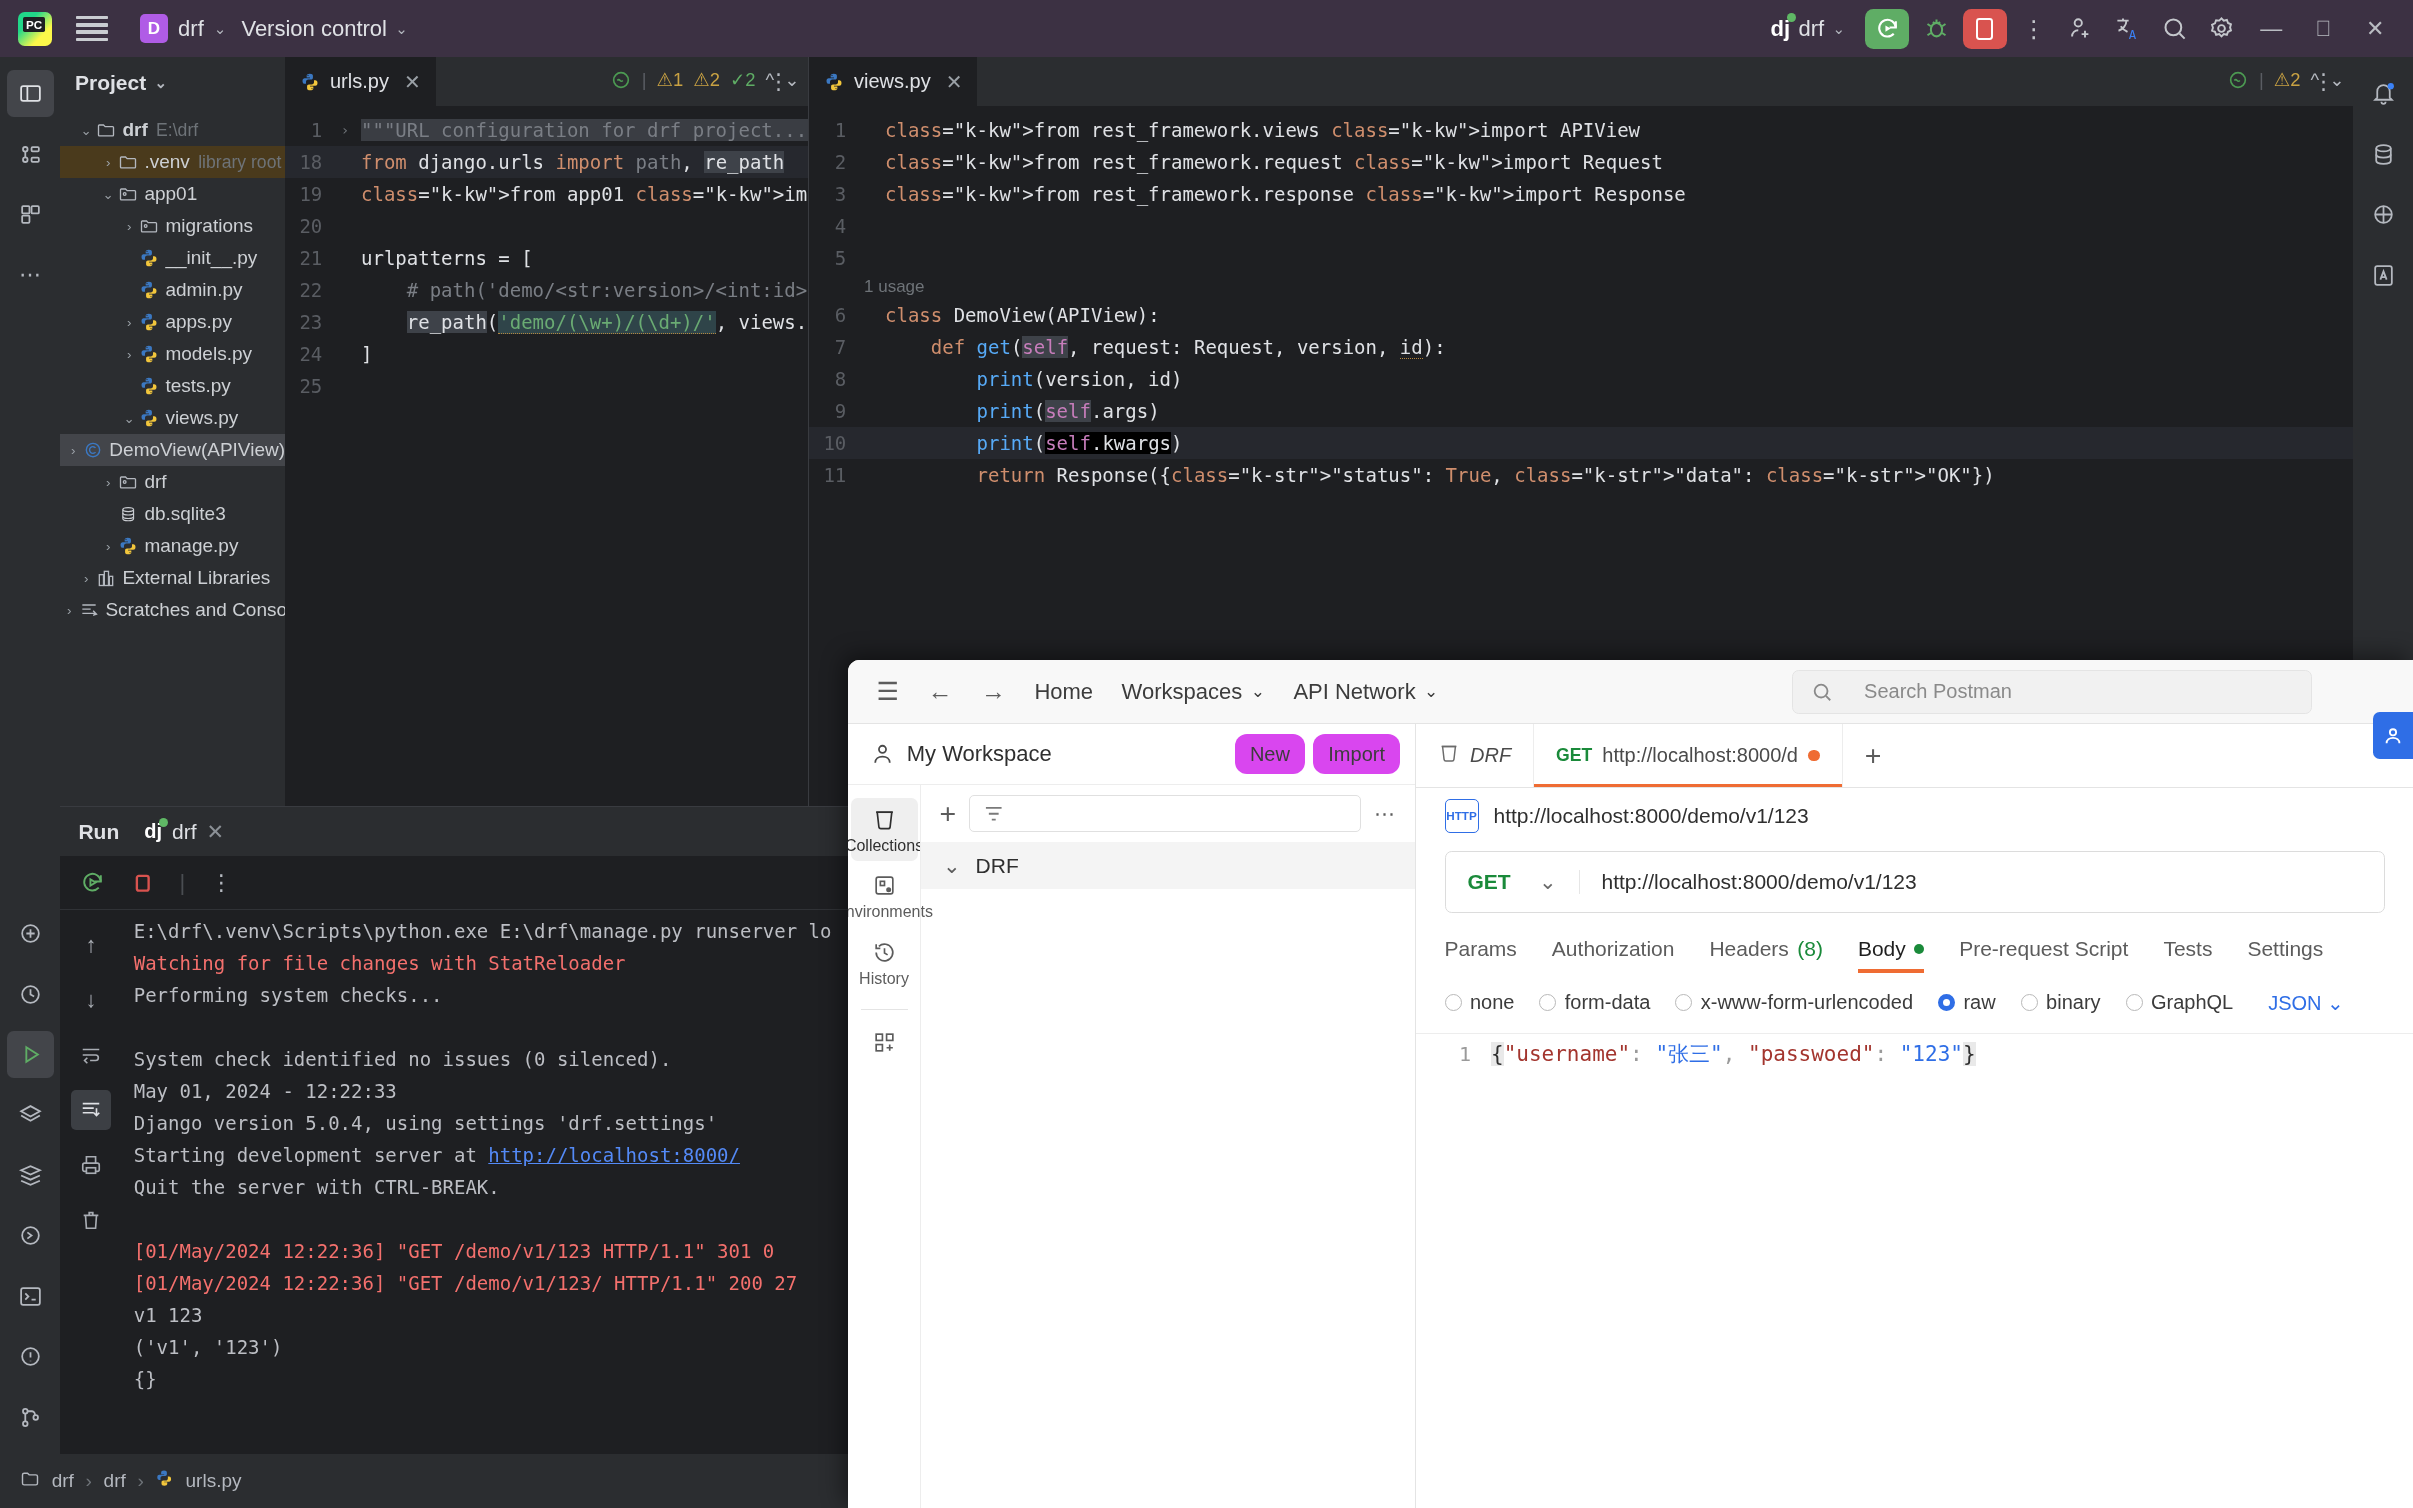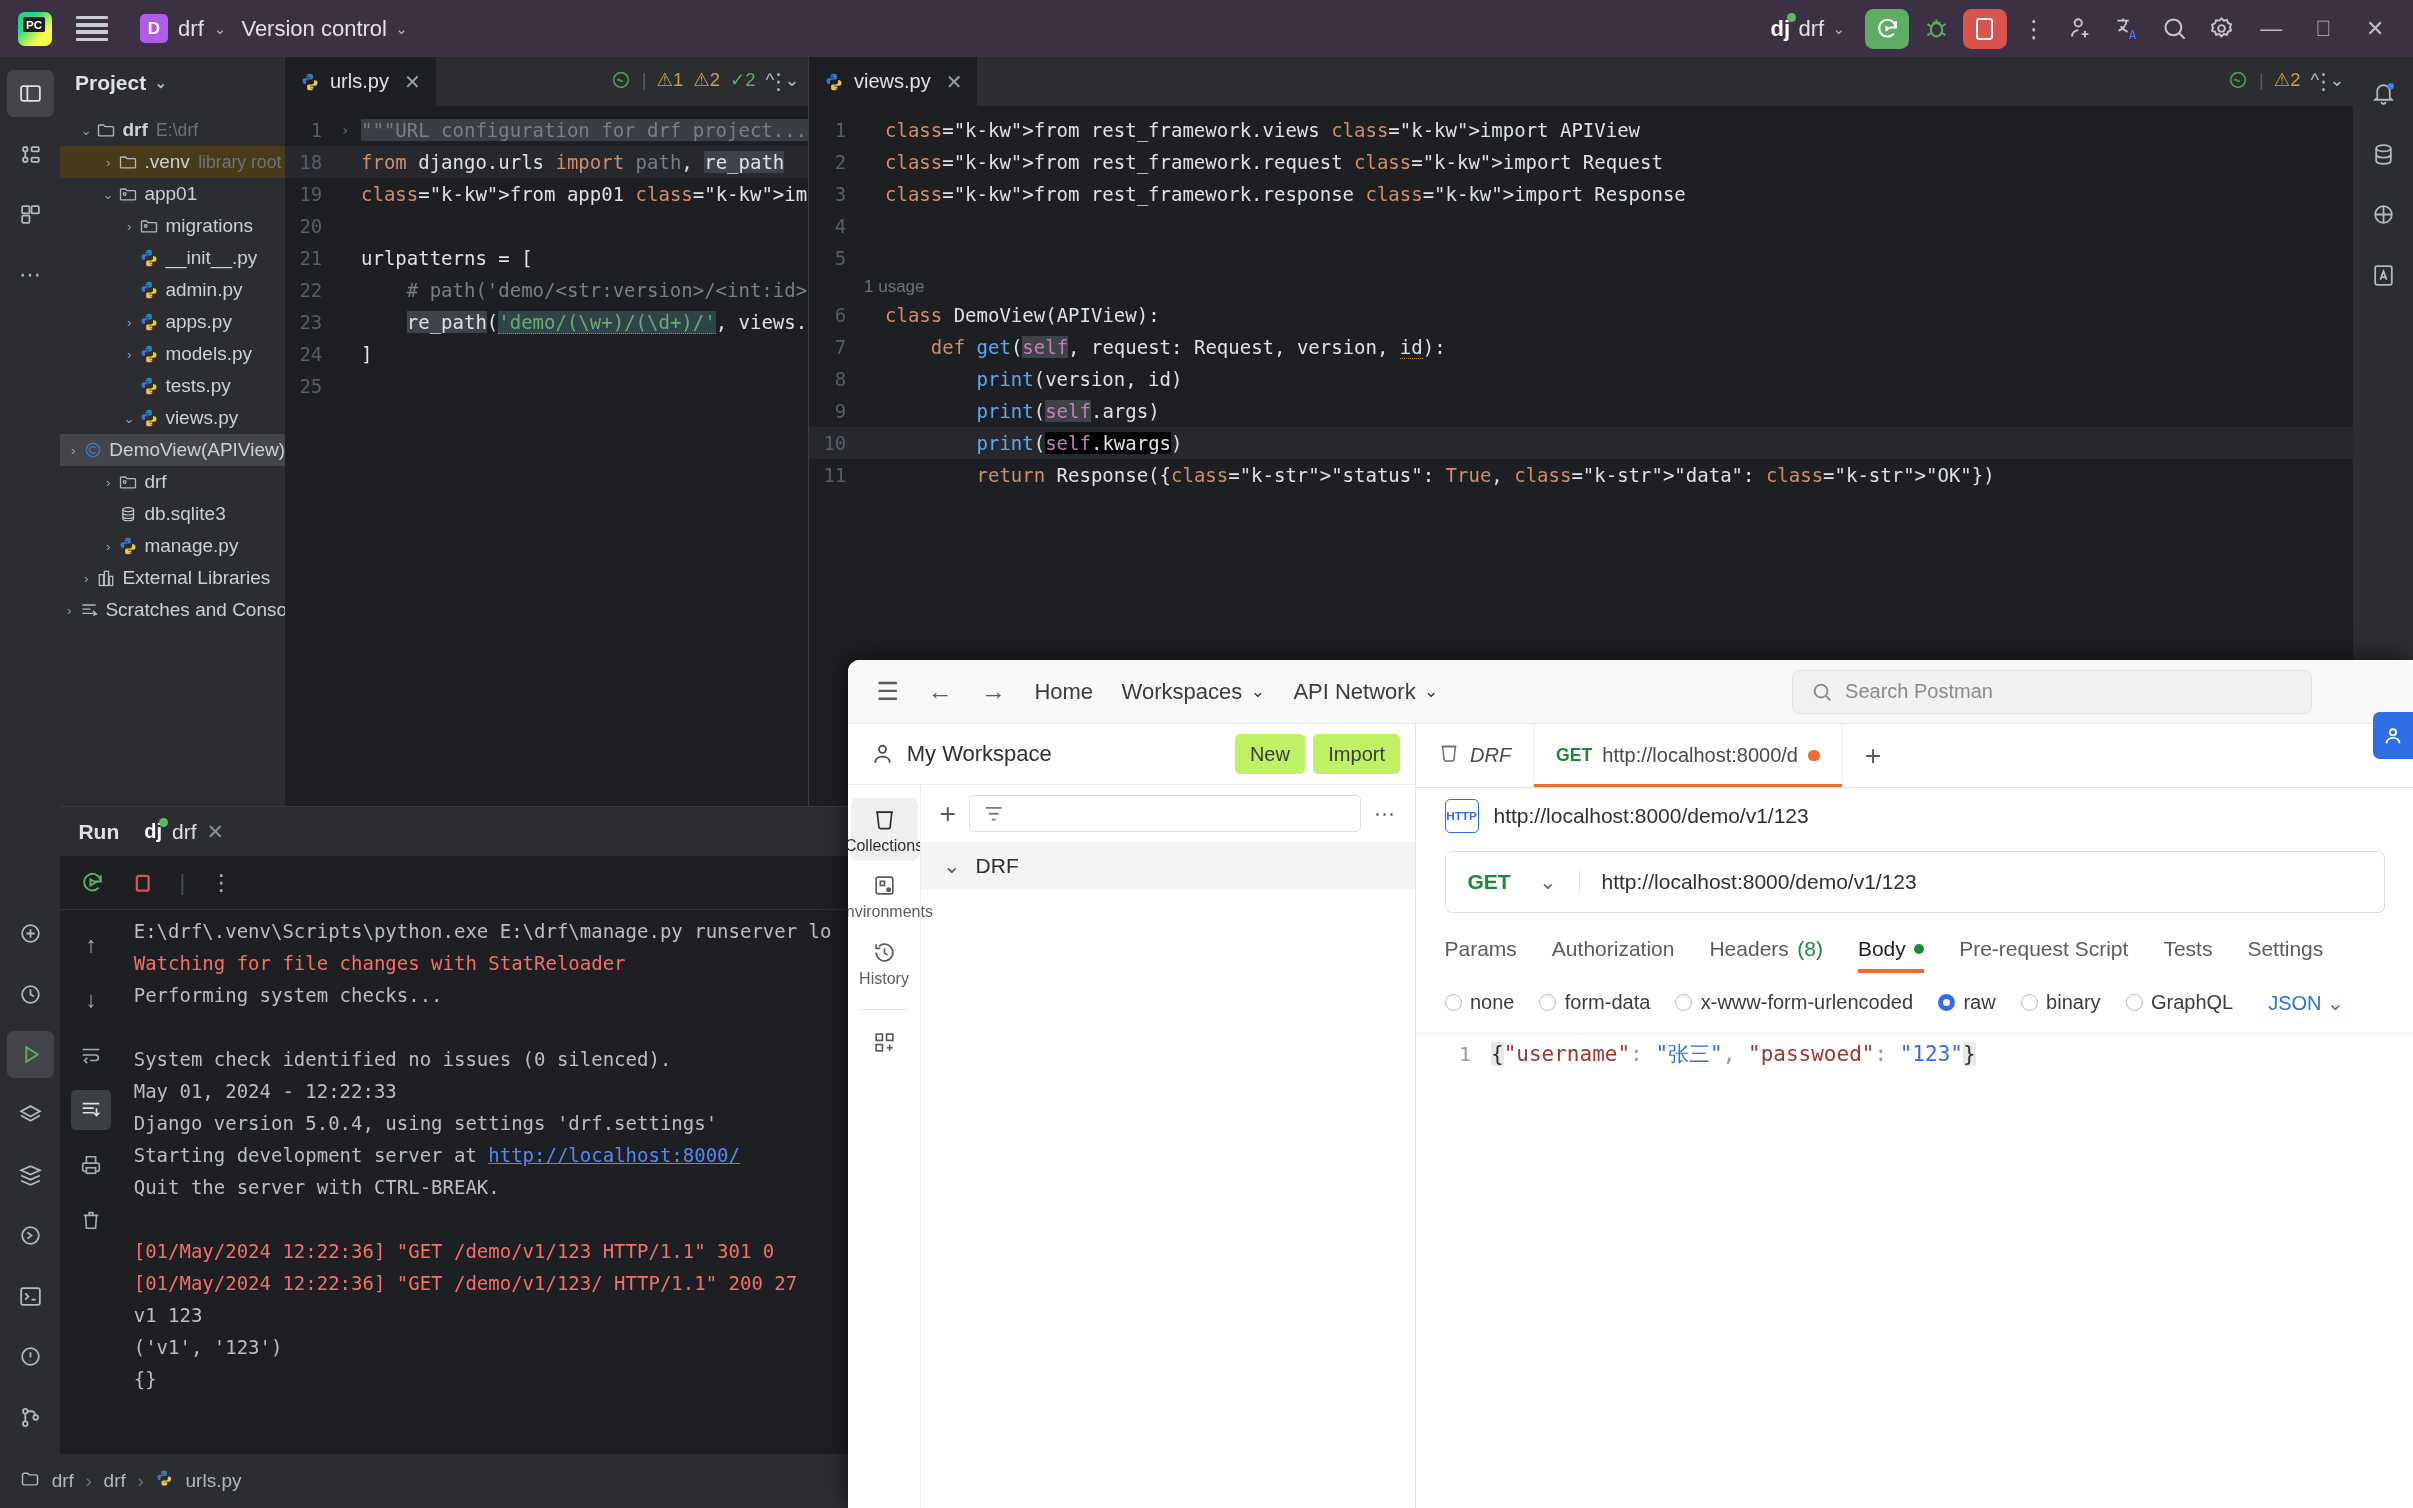--- a/index.html
+++ b/index.html
@@ -141,21 +141,21 @@
      background:#f8f8f8; border-bottom:0.8px solid #e4e4e4;}
   .pm-top .pm-ic { color:#5c5c5c; font-size:25px; }
   .pm-top .pm-lnk { color:#3c3c3c; font-size:22px; display:flex; align-items:center; gap:8.4px;}
   .pm-userbtn{ position:absolute; right:0; top:52px; width:40px; height:47px; background:#2f6ee6;
      border-radius:6.7px 0 0 6.7px; display:flex; align-items:center; justify-content:center; color:#fff;}
   .pm-body { display:flex; height:calc(100% - 64px); }
   .pm-left { width:568px; flex:0 0 568px; border-right:0.8px solid #e4e4e4; display:flex; flex-direction:column;}
   .pm-ws { height:60px; display:flex; align-items:center; padding:0 15px 0 22px; gap:11.7px; }
   .pm-ws .name { font-size:22px; color:#2f2f2f;}
   .pm-ws .btns { margin-left:auto; display:flex; gap:8.4px;}
-  .pm-ws .btns div { background:#bef264; border-radius:5px; padding:8.4px 15px; font-size:20px; color:#3c3c3c;}
+  .pm-ws .btns div { background:#d946ef; border-radius:12px; padding:8.4px 15px; font-size:20px; color:#3c3c3c;}
   .pm-left-body{ display:flex; flex:1; border-top:0.8px solid #ededed;}
   .pm-rail { width:72px; flex:0 0 72px; display:flex; flex-direction:column; align-items:center;
      padding-top:13.4px; gap:3.4px; }
   .pm-rail .it { width:67px; padding:8.4px 0 6.7px; display:flex; flex-direction:column; align-items:center;
      gap:5px; font-size:16px; color:#5c5c5c; border-radius:6.7px;}
   .pm-rail .it.sel{ background:#efefef; color:#2f2f2f;}
   .pm-rail .divider{ width:47px; height:0.8px; background:#e4e4e4; margin:11.7px 0 8.4px;}
   .pm-coll { flex:1; display:flex; flex-direction:column; border-left:0.8px solid #ededed;}
   .pm-search { height:57px; display:flex; align-items:center; gap:13.4px; padding:0 18.4px;}
   .pm-search .plus { font-size:28.5px; color:#5c5c5c;}
@@ -758,21 +758,21 @@
     <span class="pm-lnk">
       <span>API Network</span>
       <span style="font-size:17px;">⌄</span>
     </span>
     <div style="margin-left:auto; margin-right:101px; width:520px; height:44px; background:#f1f1f1;
          border:0.8px solid #e4e4e4; border-radius:6.7px; display:flex; align-items:center; gap:11.7px; padding-left:18.4px;">
       <svg width="22" height="22" viewBox="0 0 24 24" fill="none" stroke="#8a8a8a" stroke-width="2">
           <circle cx="11" cy="11" r="7"></circle>
           <path d="M16.5 16.5L21 21"></path>
         </svg>
-      <span style="color:#8a8a8a; font-size:20px;">Search Postman</span>
+      <span style="color:#8a8a8a; font-size:20px;margin-left:19px;">Search Postman</span>
     </div>
     <div class="pm-userbtn">
       <svg width="22" height="22" viewBox="0 0 24 24" fill="none" stroke="#fff" stroke-width="2">
           <circle cx="12" cy="8" r="3.4"></circle>
           <path d="M5 20c0-3.9 3.1-6 7-6s7 2.1 7 6"></path>
         </svg>
     </div>
   </div>
 
   <div class="pm-body">

